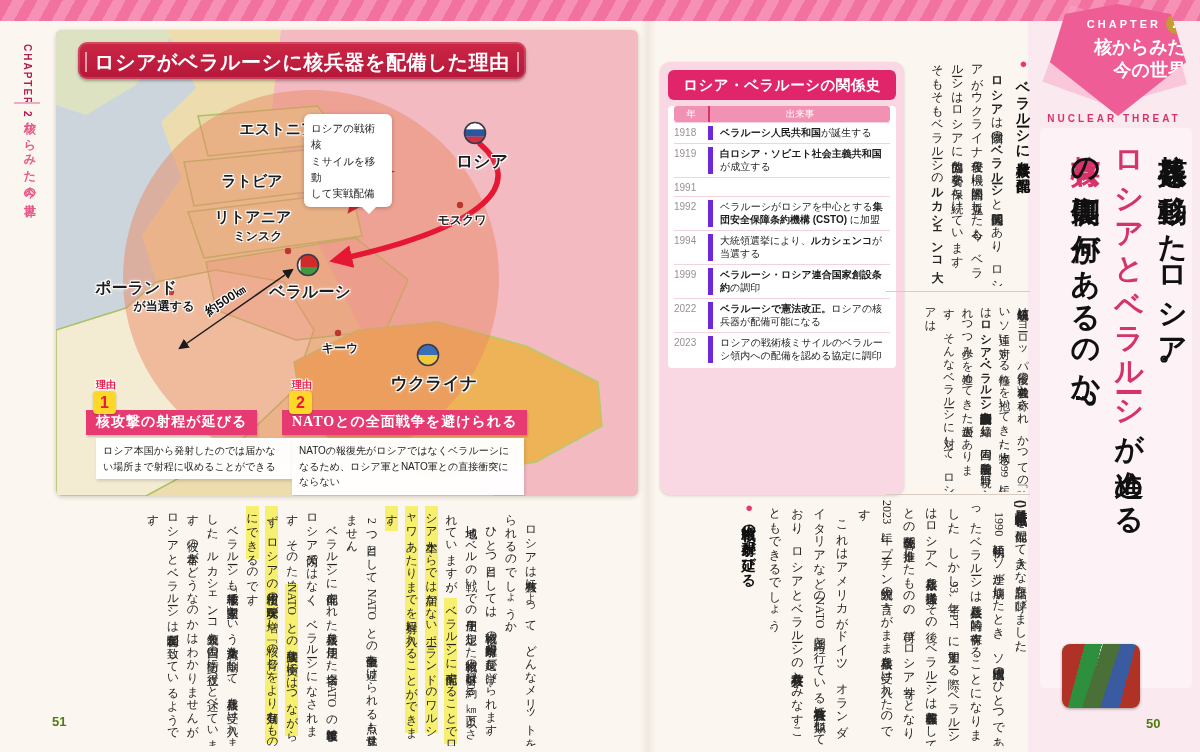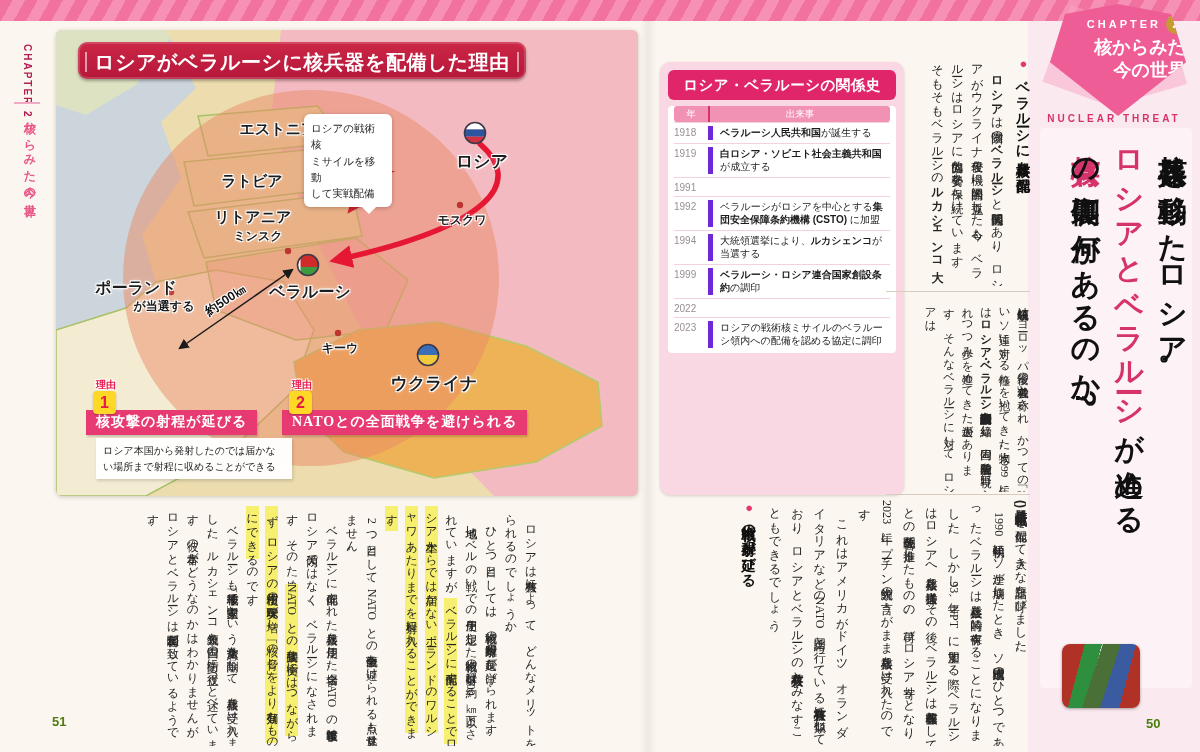--- a/index.html
+++ b/index.html
@@ -236,20 +236,21 @@
     <div class="reason r1">
       <div class="r-tag">理由</div>
       <div class="r-num">1</div>
       <div class="r-banner">核攻撃の射程が延びる</div>
       <div class="r-desc">ロシア本国から発射したのでは届かない場所まで射程に収めることができる</div>
     </div>
     <div class="reason r2">
       <div class="r-tag">理由</div>
       <div class="r-num">2</div>
       <div class="r-banner">NATOとの全面戦争を避けられる</div>
+      <div class="r-desc">NATOの報復先がロシアではなくベラルーシになるため、ロシア軍とNATO軍との直接衝突にならない</div>
     </div>
   </div>
 
   <div class="article l-article">
     <p><span>ロシアは核共有によって、どんなメリットを得られるのでしょうか。</span></p>
     <p><span>ひとつ目としては、戦術核の射程距離の延長が挙げられます。</span></p>
     <p><span>地域レベルの戦いでの使用を想定した戦術核の射程は約500㎞以下とされていますが、</span><span class="hl">ベラルーシに配備することでロシア本土からでは届かないポーランドのワルシャワあたりまでを射程に入れることができます。</span></p>
     <p><span>2つ目として、NATOとの全面戦争を避けられる点も見逃せません。</span></p>
     <p><span>ベラルーシに配備された核兵器を使用した場合、NATOの報復攻撃はロシア領内ではなく、ベラルーシになされます。そのため</span><span class="hl">NATOとの直接的な衝突にはつながらず、ロシアの核使用の現実味が増し、「核の脅し」をより有効なものにできる</span><span>のです。</span></p>
     <p><span>ベラルーシも「非核地帯で中立国家」という憲法条文を削除して、核兵器を受け入れました。ルカシェンコ大統領も自国の防衛に役立つと述べています。彼の本音がどうなのかはわかりませんが、ロシアとベラルーシは利害関係が一致しているようです。</span></p>
@@ -281,20 +282,21 @@
       <div class="tl-row">
           <span class="y">1994</span>
           <span class="e"><span>大統領選挙により、</span><span class="b">ルカシェンコ</span><span>が当選する</span></span>
         </div>
       <div class="tl-row">
           <span class="y">1999</span>
           <span class="e"><span class="b">ベラルーシ・ロシア連合国家創設条約</span><span>の調印</span></span>
         </div>
       <div class="tl-row">
           <span class="y">2022</span>
+          <span class="e"><span class="b">ベラルーシで憲法改正。</span><span>ロシアの核兵器が配備可能になる</span></span>
         </div>
       <div class="tl-row">
           <span class="y">2023</span>
           <span class="e"><span>ロシアの戦術核ミサイルのベラルーシ領内への配備を認める協定に調印</span></span>
         </div>
     </div>
 
   </div>
 
   <div class="article r-a1">

